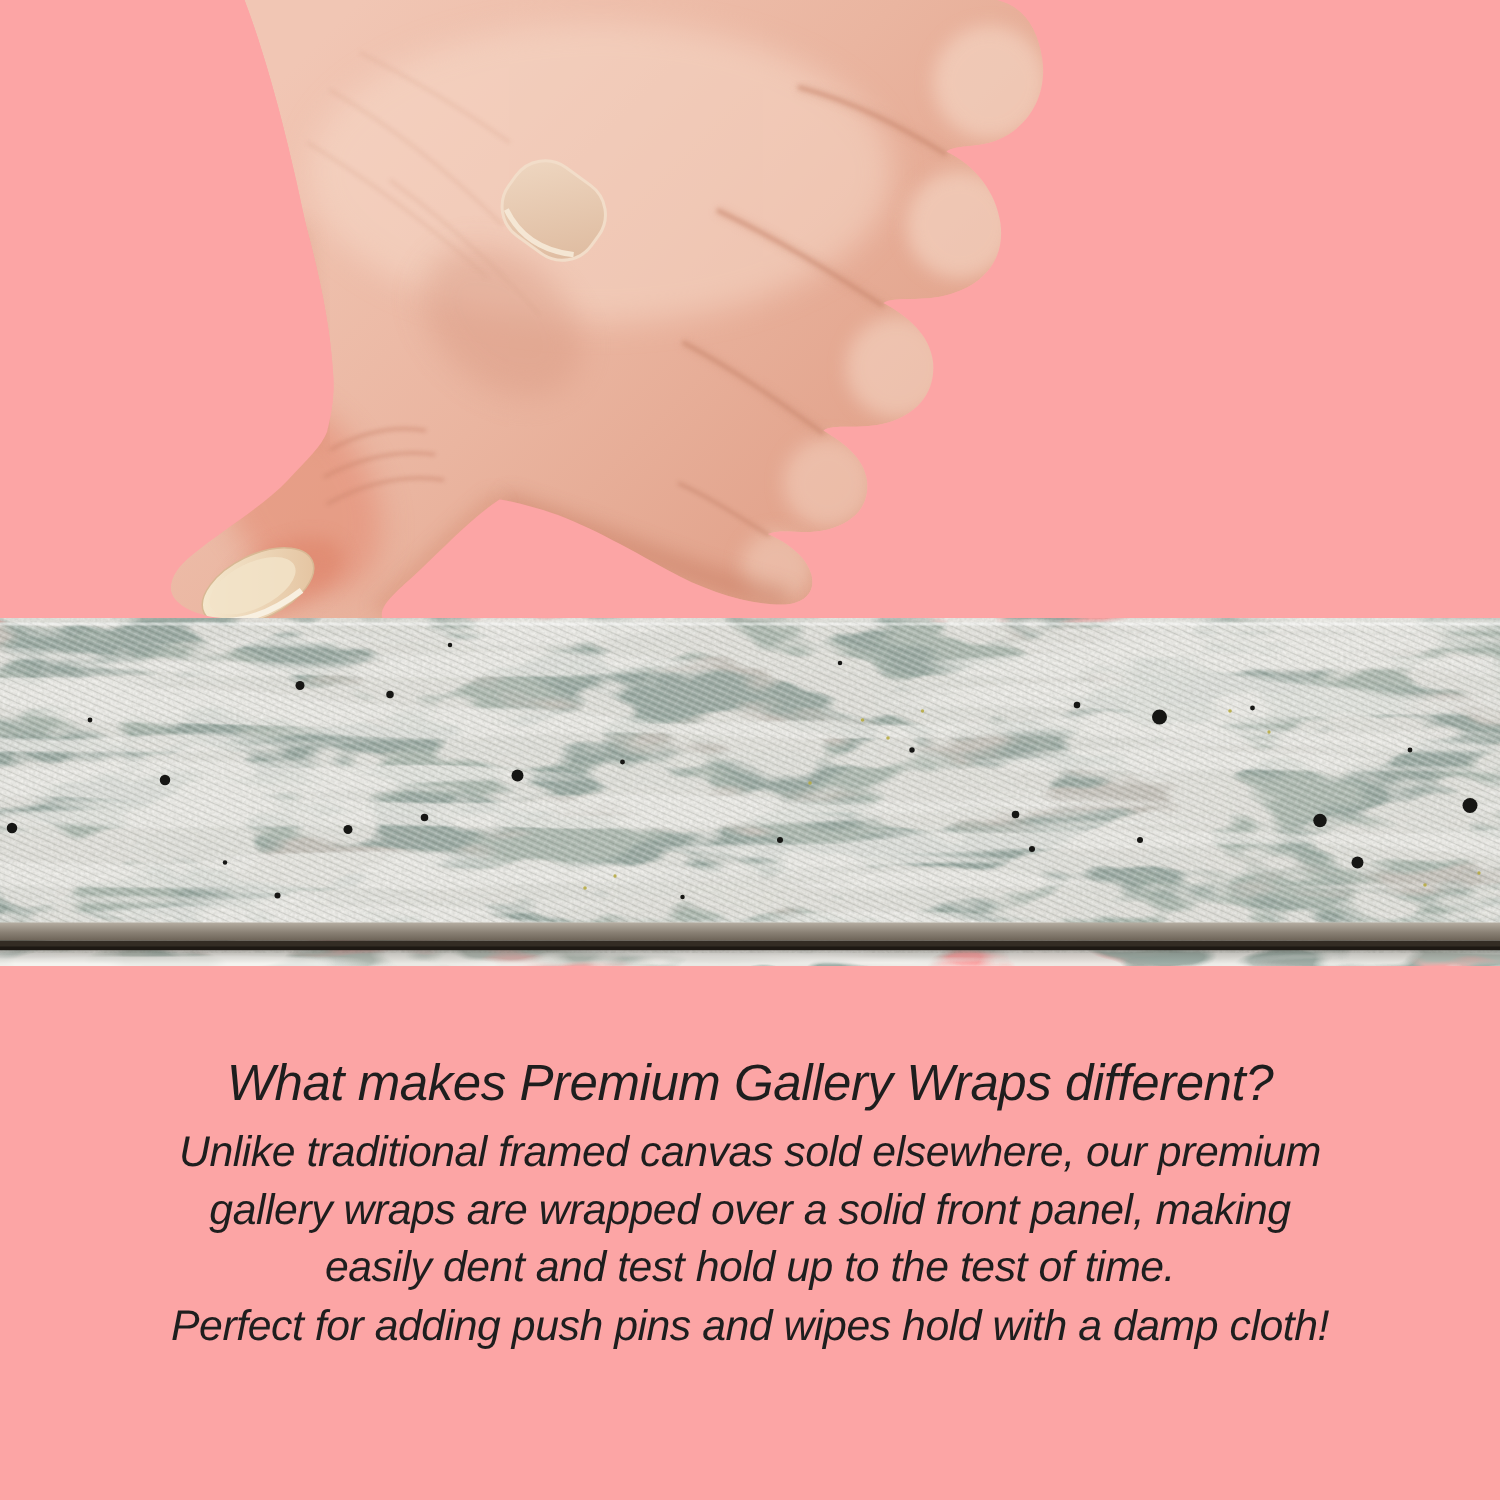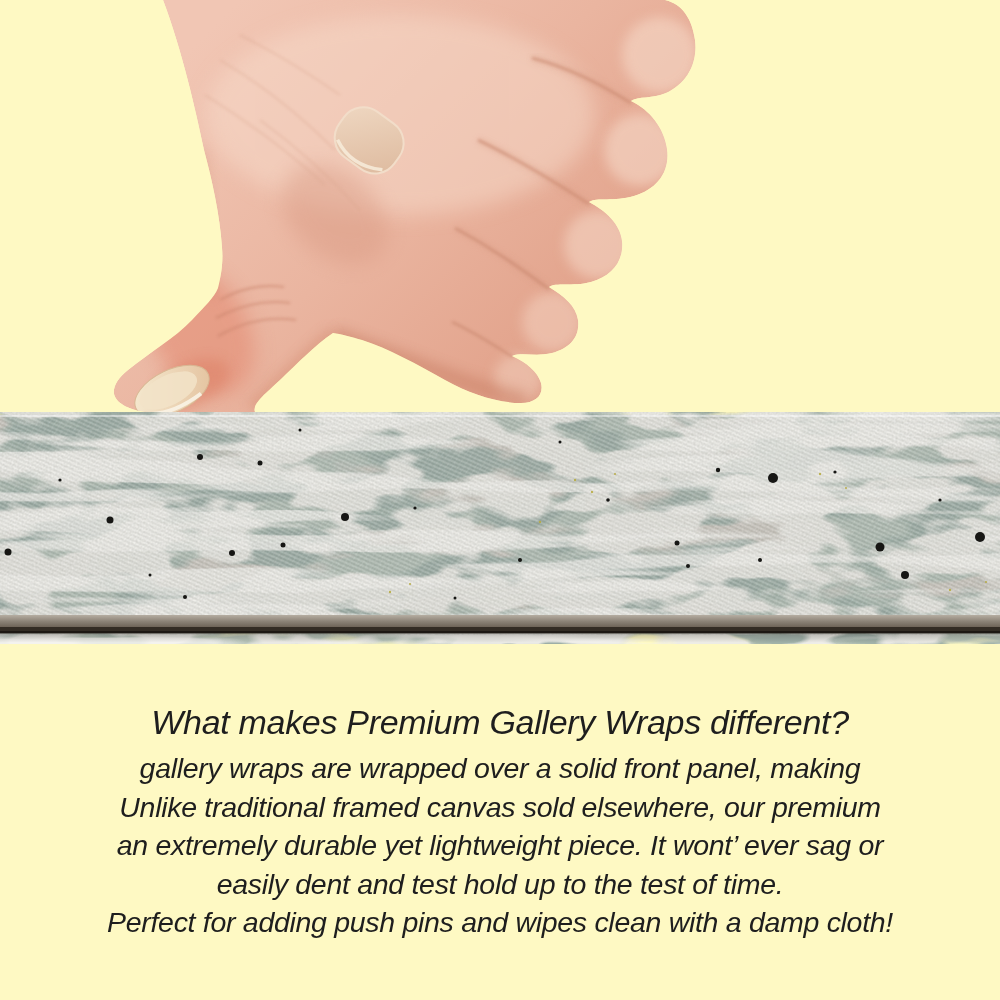--- a/index.html
+++ b/index.html
@@ -1,20 +1,20 @@
 <!DOCTYPE html>
 <html><head>
 <meta charset="utf-8">
 <style>
   html, body { margin: 0; padding: 0; background: #ffffff; }
   .stage {
     position: relative;
     width: 1000px;
     height: 1000px;
-    background: #fef9c3;
+    background: #fca5a5;
     overflow: hidden;
     font-family: "Liberation Sans", sans-serif;
   }
   .photo-area { position: absolute; top: 0; left: 0; width: 1000px; height: 660px; }
   .strip-svg { position: absolute; left: 0; top: 412px; width: 1000px; height: 232px; display: block; }
   .hand-svg  { position: absolute; left: 100px; top: 0; width: 620px; height: 418px; display: block; }
   .text-block {
     position: absolute;
     top: 700px;
     left: 0;
@@ -249,21 +249,20 @@
           <ellipse cx="69" cy="389" rx="31" ry="15" fill="#f2e3c8" opacity="0.85"></ellipse>
           <path d="M38,400 Q62,413 97,406" stroke="#f9f3e6" stroke-width="4" fill="none" opacity="0.9"></path>
         </g>
       </g>
     </svg>
   </div>
 
   <div class="text-block">
     <h1 class="headline">What makes Premium Gallery Wraps different?</h1>
     <div class="body-copy">
+      <p class="body-line">Unlike traditional framed canvas sold elsewhere, our premium</p>
       <p class="body-line">gallery wraps are wrapped over a solid front panel, making</p>
-      <p class="body-line">Unlike traditional framed canvas sold elsewhere, our premium</p>
-      <p class="body-line">an extremely durable yet lightweight piece. It wont’ ever sag or</p>
       <p class="body-line">easily dent and test hold up to the test of time.</p>
-      <p class="body-line">Perfect for adding push pins and wipes clean with a damp cloth!</p>
+      <p class="body-line">Perfect for adding push pins and wipes hold with a damp cloth!</p>
     </div>
   </div>
 
 </div>
 
 </body></html>

